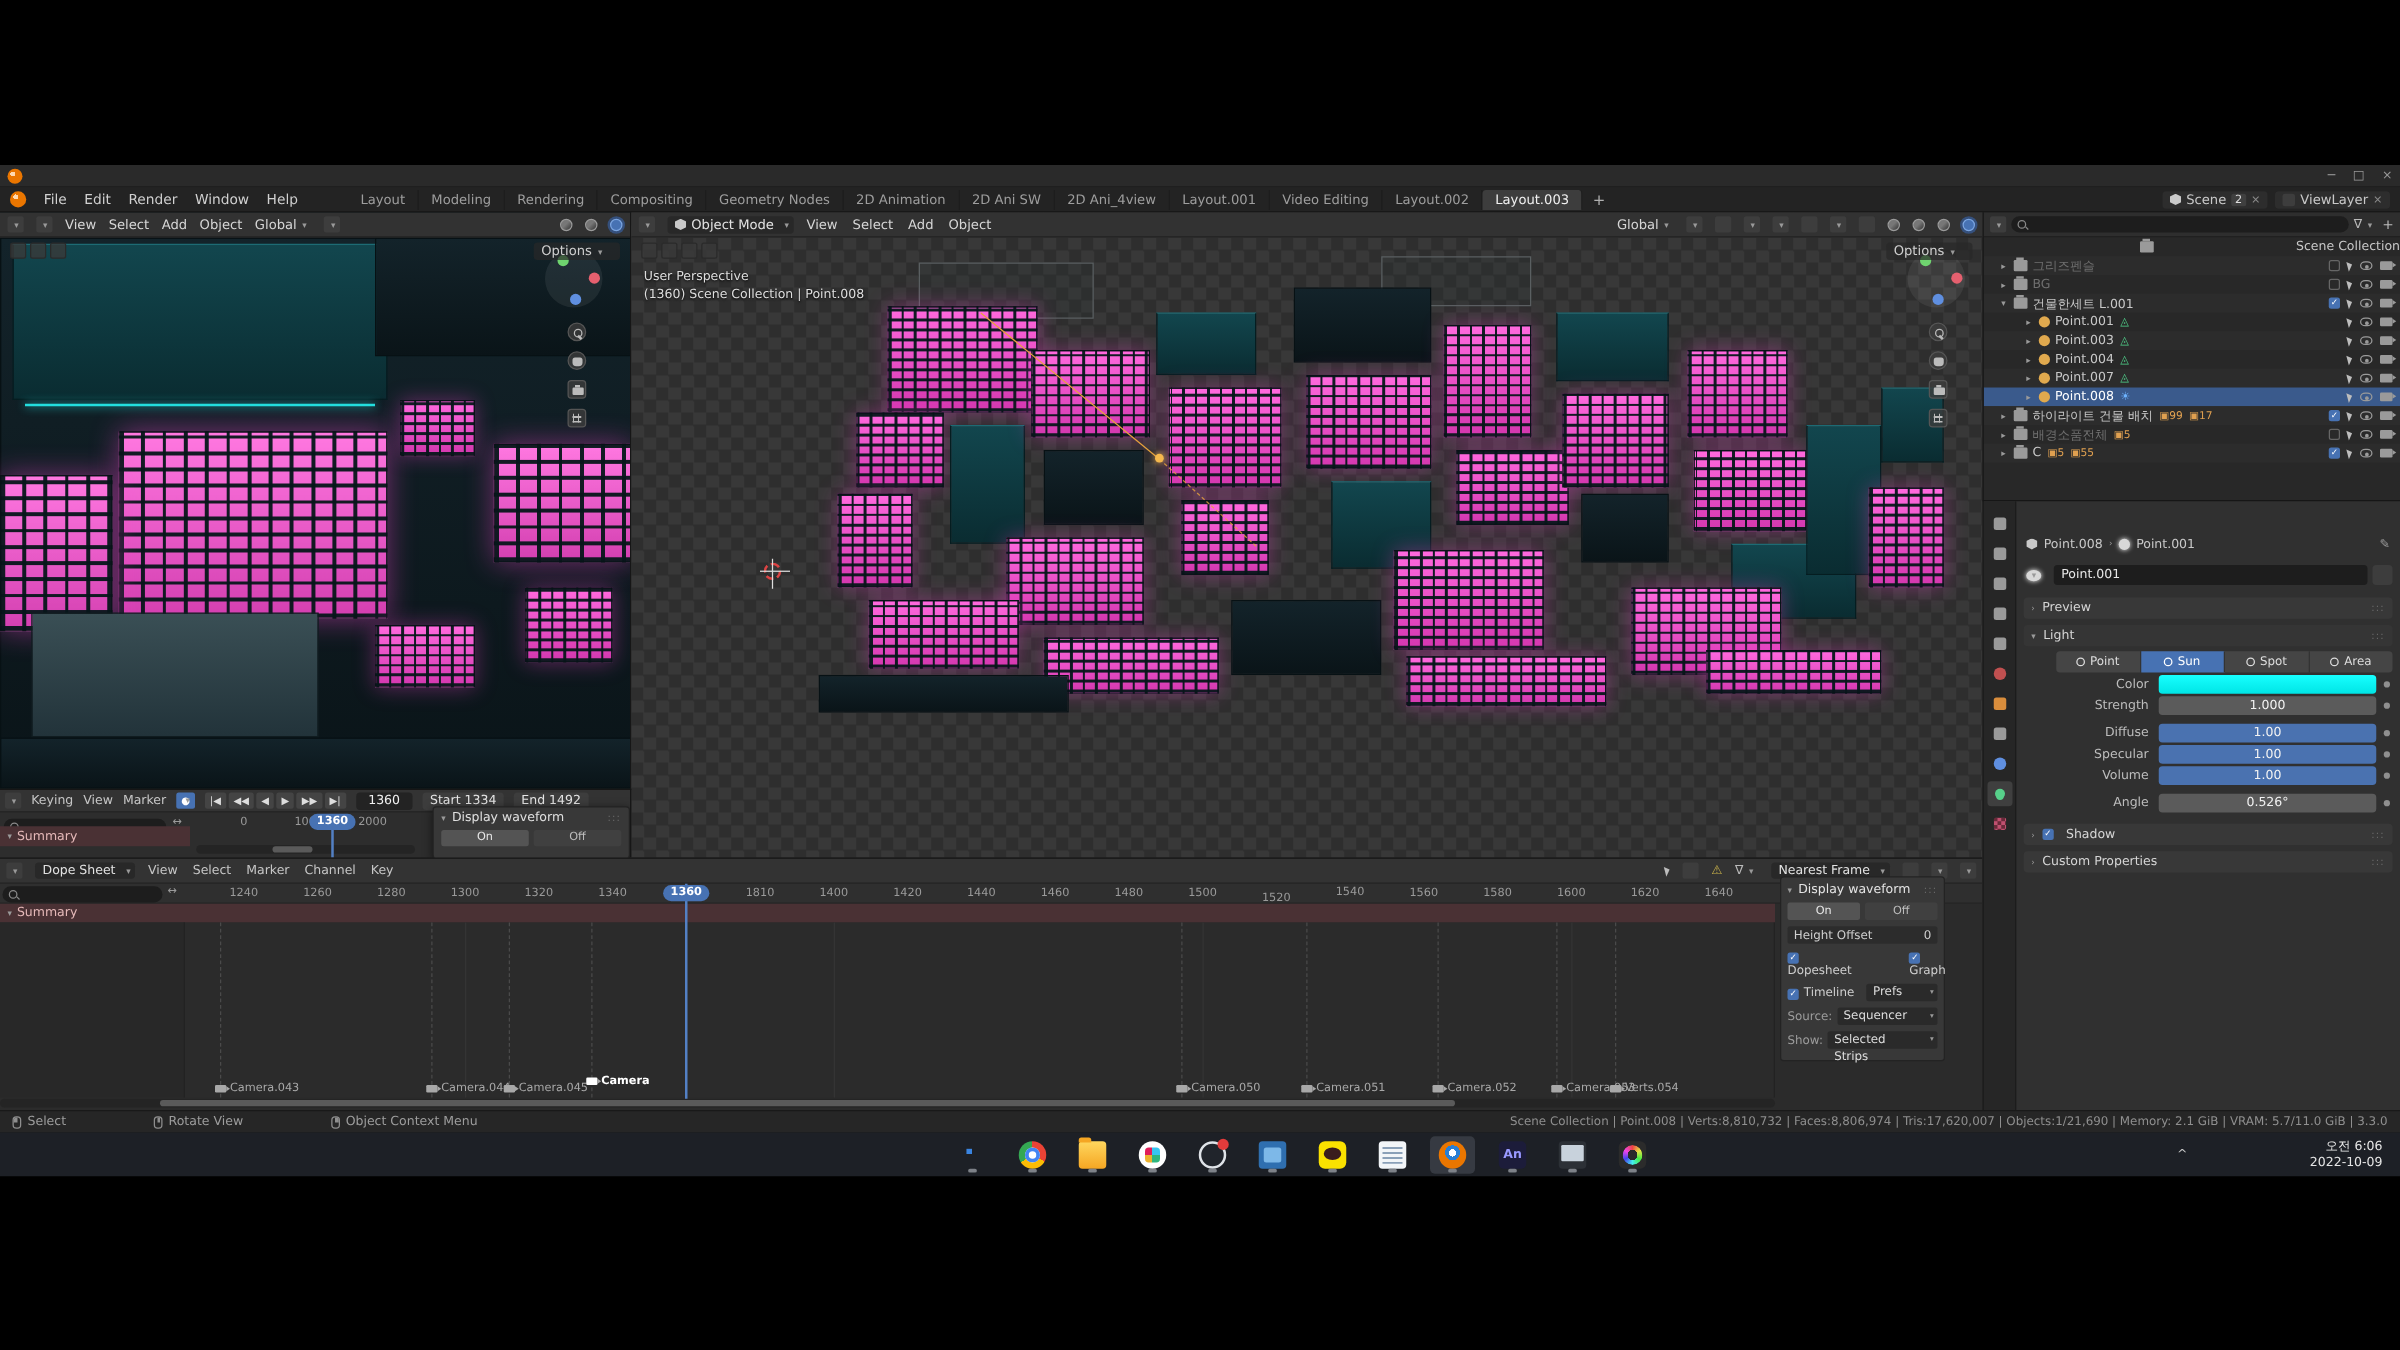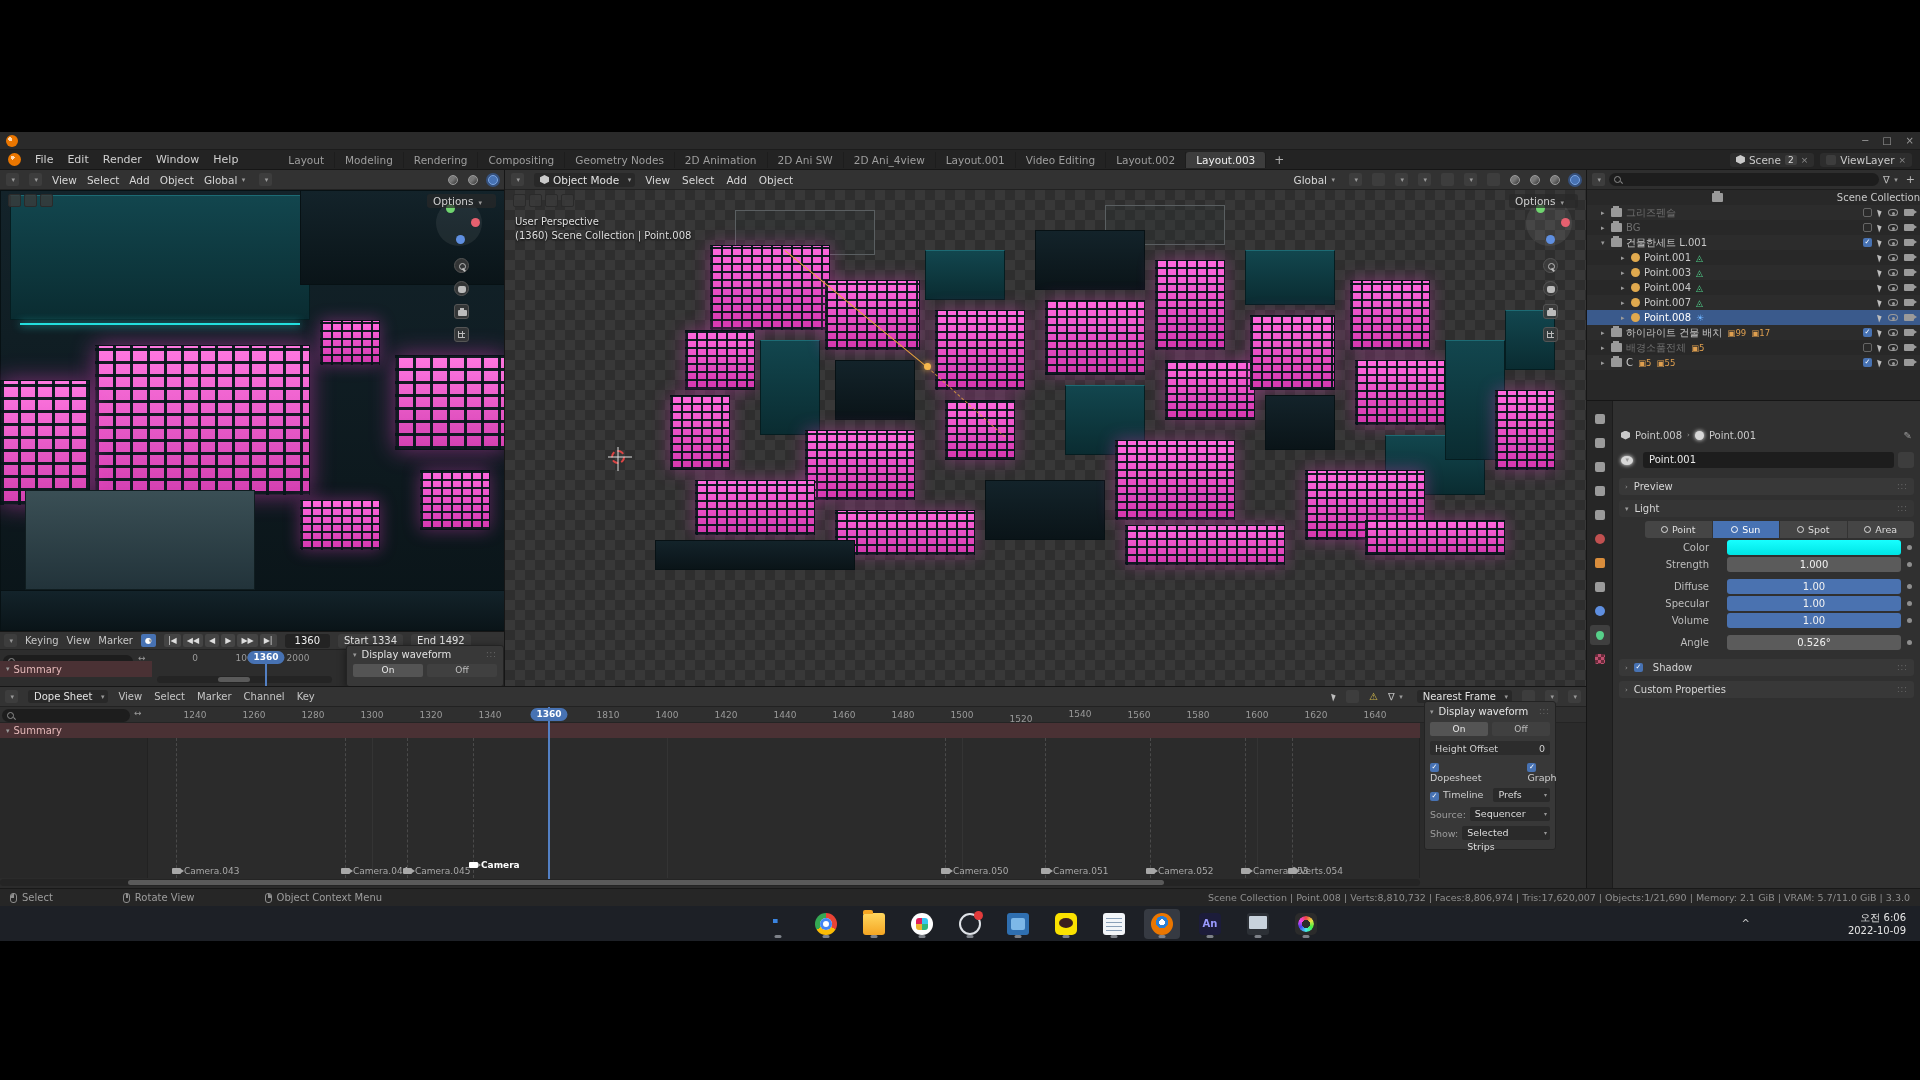--- a/index.html
+++ b/index.html
@@ -103,21 +103,21 @@
   #ptabs{position:absolute;left:0;top:0;width:26px;height:100%;background:#262626;border-right:1px solid #1c1c1c;}
   .ptab{position:absolute;left:3px;width:20px;height:20px;border-radius:3px;display:flex;align-items:center;justify-content:center;}
   .ptab.active{background:#3f3f3f;}
   .pt-g{width:10px;height:10px;border-radius:2px;background:#9a9a9a;}
   .pt-obj{background:#d98d3c;}
   .pt-world{background:#c05050;border-radius:50%;}
   .pt-phys{background:#5f8fe0;border-radius:50%;}
   .pt-data{width:8px;height:8px;border-radius:50%;background:#57d08a;box-shadow:0 2px 0 -1px #57d08a;}
   .pt-tex{background:repeating-conic-gradient(#c05070 0% 25%,#6a2a3a 0% 50%) 0 0/6px 6px;}
   .prow{position:absolute;left:26px;right:0;display:flex;align-items:center;}
-  .plabel{width:114px;text-align:right;padding-right:18px;color:#bdbdbd;flex:0 0 auto;}
+  .plabel{width:114px;text-align:right;padding-right:8px;color:#bdbdbd;flex:0 0 auto;}
   .pfield{flex:1;height:15px;border-radius:3px;background:#5b5b5b;color:#f2f2f2;text-align:center;font-size:10px;line-height:15px;margin-right:6px;}
   .pfield.slider{background:#4a72b0;}
   .pfield.colorsw{background:linear-gradient(180deg,#17ffff,#00dcdc);}
   .kdot{width:5px;height:5px;border-radius:50%;background:#8f8f8f;margin-right:8px;flex:0 0 auto;}
   .phdr{position:absolute;left:32px;right:6px;height:17px;background:#383838;border-radius:3px;display:flex;align-items:center;gap:6px;padding:0 6px;color:#d6d6d6;}
   .phdr .car{font-size:7px;color:#9a9a9a;}
   .grip{margin-left:auto;color:#6a6a6a;font-size:8px;letter-spacing:1px;}
   .ltbtn{flex:1;height:17px;background:#454545;border-right:1px solid #333;display:flex;align-items:center;justify-content:center;gap:4px;font-size:9.5px;color:#ddd;}
   .ltbtn.on{background:#4772b3;color:#fff;}
   .ltbtn:first-child{border-radius:3px 0 0 3px;}

